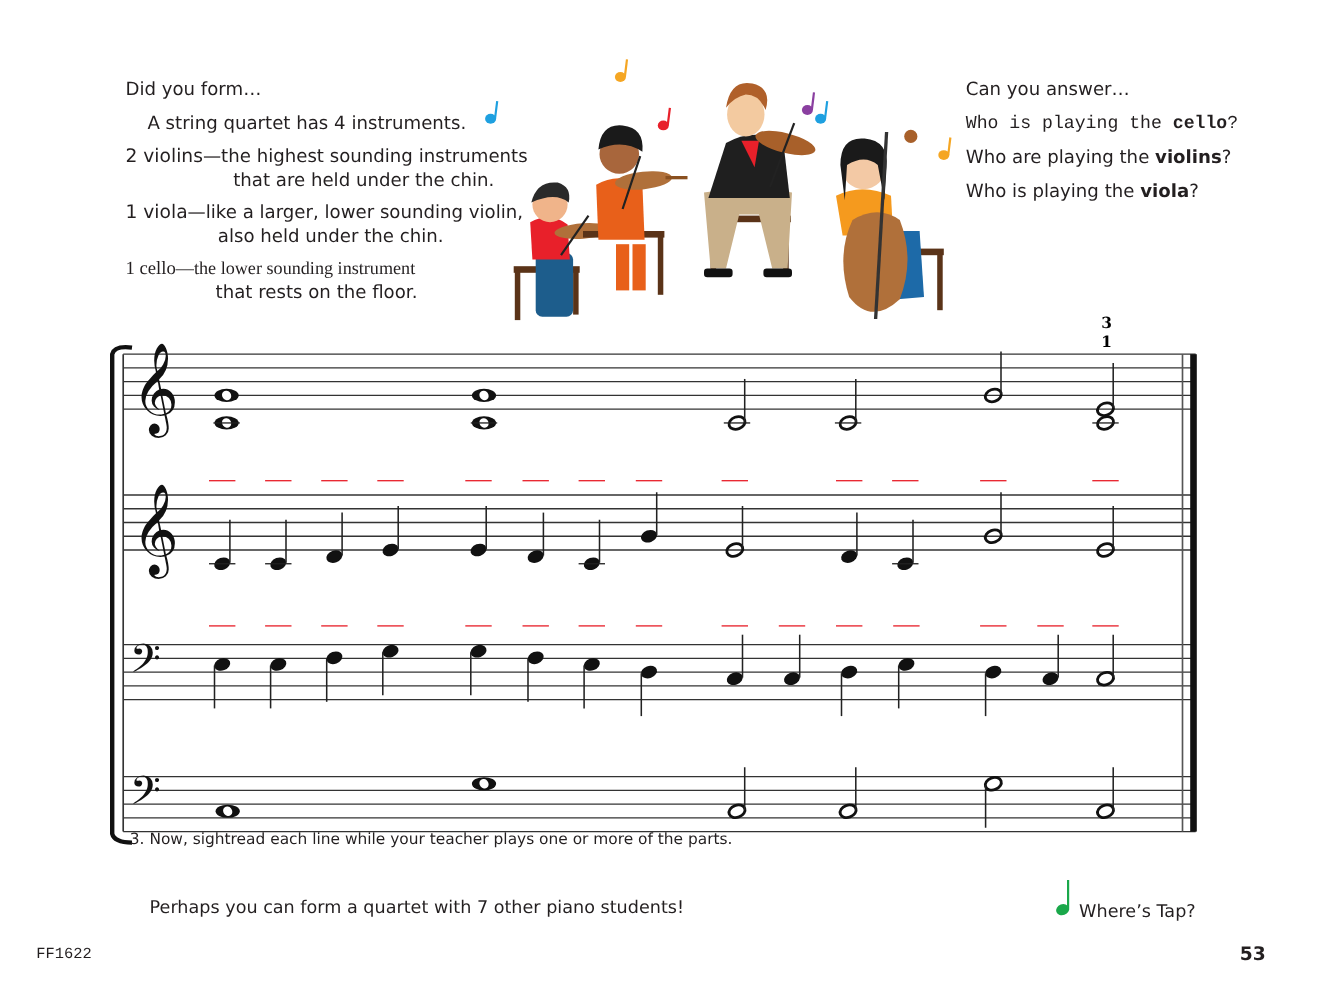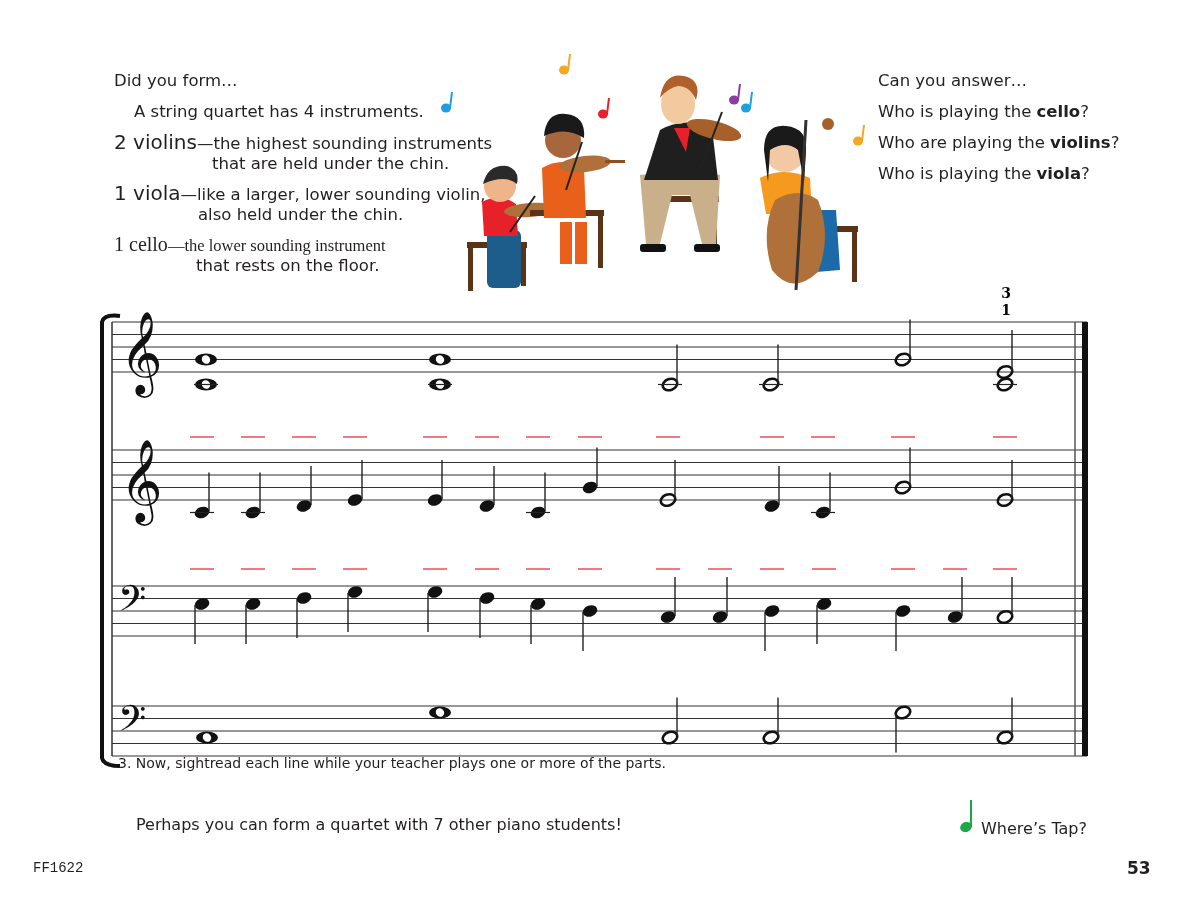--- a/index.html
+++ b/index.html
@@ -1,19 +1,19 @@
 <!DOCTYPE html>
 <html><head>
 <meta charset="utf-8">
 <style>
   html,body{margin:0;padding:0;background:#fff;}
   body{width:1200px;height:900px;position:relative;overflow:hidden;font-family:"DejaVu Sans","Liberation Sans",sans-serif;color:#231f20;}
   .abs{position:absolute;}
   .txt{font-size:16.5px;line-height:20px;white-space:nowrap;}
-  .big{font-size:20px;}
+  .big{font-size:17px;}
   b{font-weight:bold;}
   #score{position:absolute;left:0;top:0;}
   .footer{font-size:14px;}
   .pnum{font-size:17px;font-weight:bold;}
 </style>
 </head>
 <body>
 
 <div class="abs txt" style="left:114px;top:71px;">Did you form…</div>
 <div class="abs txt" style="left:114px;top:102px;margin-left:20px;">A string quartet has 4 instruments.</div>
@@ -27,21 +27,21 @@
   <span class="big">1 viola</span><span>—like a larger, lower sounding violin,</span>
 </div>
 <div class="abs txt" style="left:198px;top:205px;">also held under the chin.</div>
 
 <div class="abs txt" style="left:114px;top:234px;font-family:Liberation Serif, serif;">
   <span class="big">1 cello</span><span>—the lower sounding instrument</span>
 </div>
 <div class="abs txt" style="left:196px;top:256px;">that rests on the floor.</div>
 
 <div class="abs txt" style="left:878px;top:71px;">Can you answer…</div>
-<div class="abs txt" style="left:878px;top:102px;"><span>Who is playing the </span><b>cello</b><span>?</span></div>
+<div class="abs txt" style="left:878px;top:102px;font-family:Liberation Mono, monospace;"><span>Who is playing the </span><b>cello</b><span>?</span></div>
 <div class="abs txt" style="left:878px;top:133px;text-align:right;"><span>Who are playing the </span><b>violins</b><span>?</span></div>
 <div class="abs txt" style="left:878px;top:164px;"><span>Who is playing the </span><b>viola</b><span>?</span></div>
 
 <svg class="abs" style="left:0;top:0;" width="1200" height="310">
   <g id="floating-notes">
       <ellipse cx="446" cy="108" rx="5" ry="4.5" fill="#1ea0e0"></ellipse>
       <line x1="450" y1="108" x2="452" y2="92" stroke="#1ea0e0" stroke-width="2"></line>
       <ellipse cx="564" cy="70" rx="5" ry="4.5" fill="#f5a623"></ellipse>
       <line x1="568" y1="70" x2="570" y2="54" stroke="#f5a623" stroke-width="2"></line>
       <ellipse cx="603" cy="114" rx="5" ry="4.5" fill="#e8202a"></ellipse>

